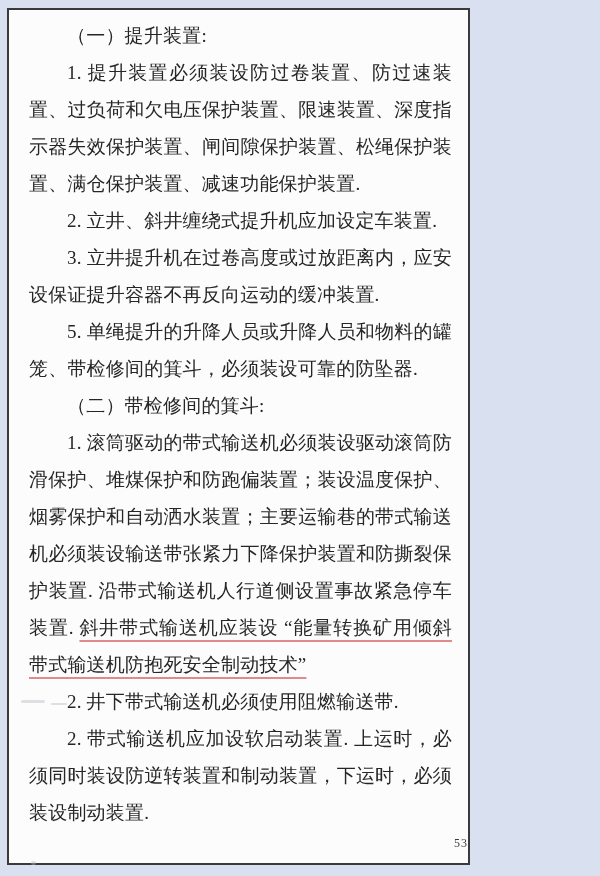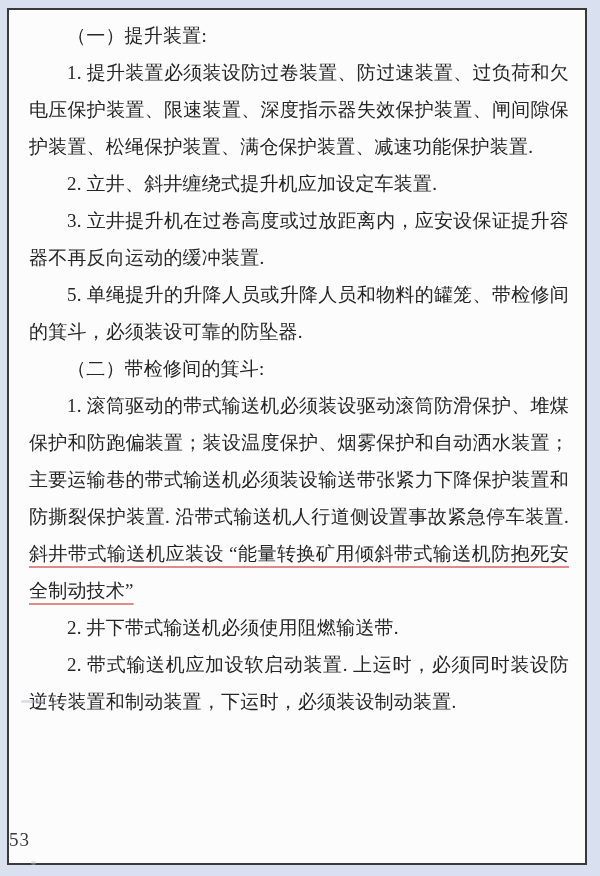--- a/index.html
+++ b/index.html
@@ -11,21 +11,21 @@
     height: 876px;
     background: #d9e1f0;
     position: relative;
     overflow: hidden;
     font-family: "Liberation Serif", "DejaVu Serif", serif;
   }
   .page-frame {
     position: absolute;
     left: 7px;
     top: 8px;
-    width: 580px;
+    width: 463px;
     height: 857px;
     background: #fcfcfd;
     border: 2px solid #3a3a3a;
     box-sizing: border-box;
   }
   .page-content {
     position: absolute;
     left: 20px;
     right: 16px;
     top: 7px;
@@ -44,22 +44,22 @@
     text-decoration: underline;
     text-decoration-color: #e08b8b;
     text-decoration-thickness: 2px;
     text-underline-offset: 6px;
   }
   .page-footer {
     position: absolute;
     left: 0;
     right: 0;
     bottom: 12px;
-    text-align: left;
-    font-size: 19px;
+    text-align: right;
+    font-size: 12px;
     color: #3c3c3c;
     letter-spacing: 1px;
   }
   .scan-artifact {
     position: absolute;
     background: #b9bcc2;
     opacity: 0.45;
     border-radius: 2px;
   }
   .artifact-dash-1 { left: 12px; top: 690px; width: 24px; height: 3px; }

